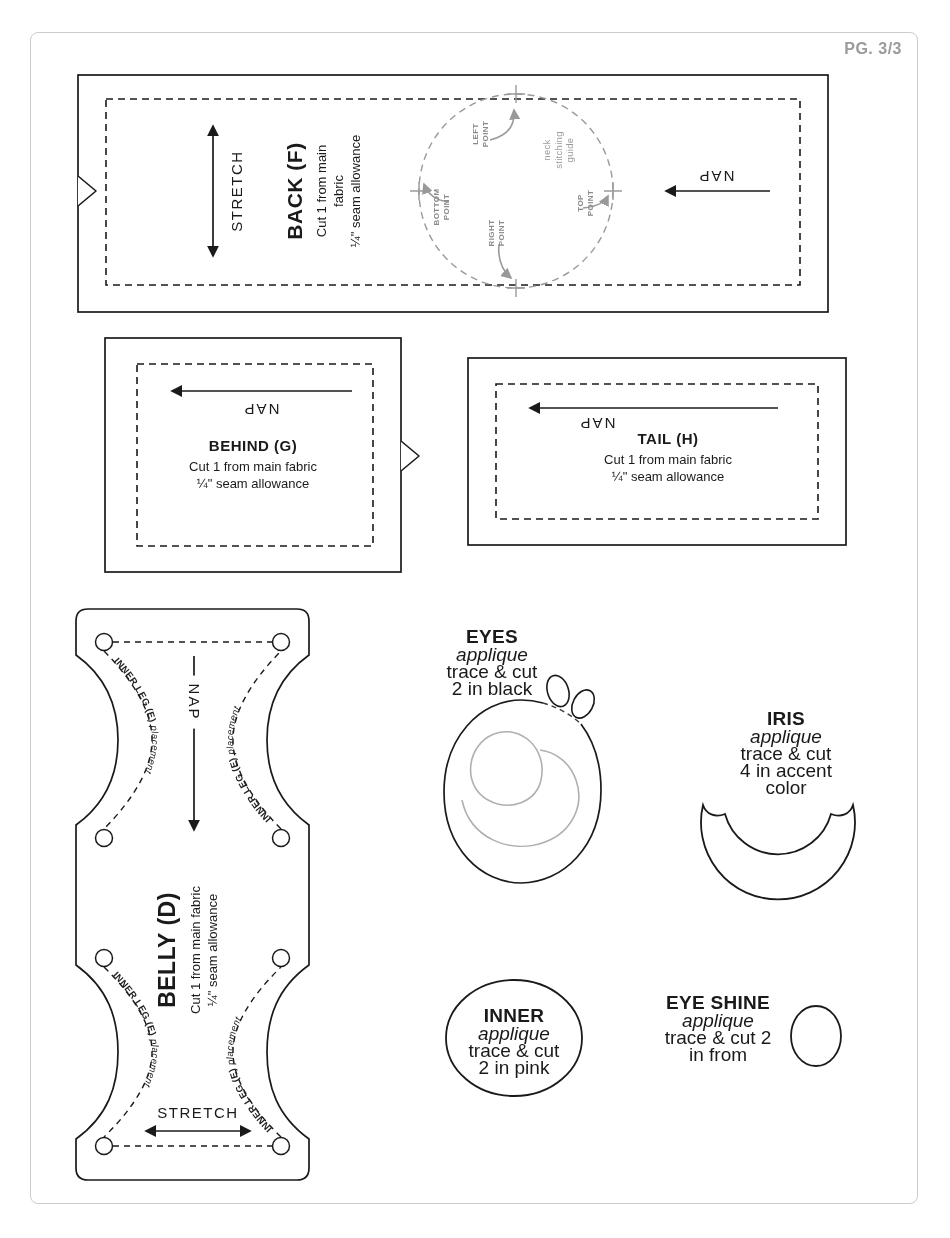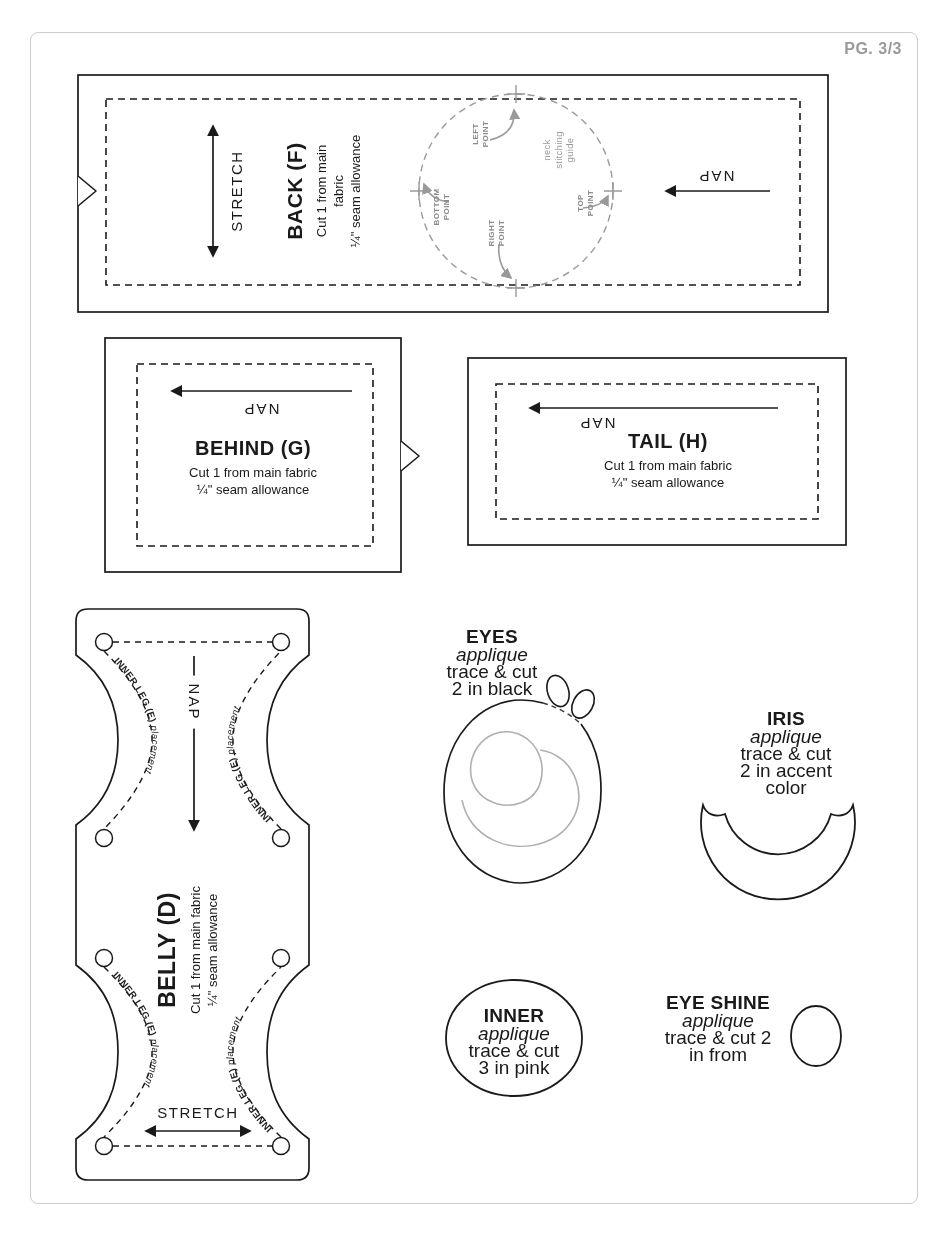--- a/index.html
+++ b/index.html
@@ -12,21 +12,21 @@
   .pagenum{position:absolute;top:40px;right:48px;color:#9a9a9a;font-weight:bold;
     font-size:16px;letter-spacing:.5px;}
   svg.layer{position:absolute;left:0;top:0;}
   .vblock{position:absolute;transform:translate(-50%,-50%) rotate(-90deg);text-align:center;}
   .rot180{position:absolute;transform:translate(-50%,-50%) rotate(180deg);text-align:center;}
   .rot90{position:absolute;transform:translate(-50%,-50%) rotate(90deg);text-align:center;}
   .hcenter{position:absolute;text-align:center;}
 
   .pt-title-xl{font-size:23px;font-weight:bold;letter-spacing:.5px;margin-bottom:6px;white-space:nowrap;}
   .pt-title-lg{font-size:21px;font-weight:bold;letter-spacing:.5px;margin-bottom:6px;white-space:nowrap;}
-  .pt-title{font-size:20px;font-weight:bold;letter-spacing:.5px;margin-bottom:4px;white-space:nowrap;}
+  .pt-title{font-size:15px;font-weight:bold;letter-spacing:.5px;margin-bottom:4px;white-space:nowrap;}
   .pt-line{font-size:13px;line-height:17px;white-space:nowrap;}
   .pre{white-space:pre-line;}
   .nap{font-size:15px;letter-spacing:2px;font-weight:500;}
   .napbg{background:#ffffff;padding:1px 8px;}
   .stretch{font-size:15px;letter-spacing:1.5px;}
   .gray-label{font-size:8px;font-weight:bold;color:#8a8a8a;letter-spacing:.4px;line-height:10px;}
   .guide-label{font-size:9.5px;color:#9a9a9a;line-height:11.5px;letter-spacing:.3px;}
   .app-title{font-size:19px;font-weight:bold;letter-spacing:.3px;line-height:19px;}
   .app-line{font-size:19px;line-height:17px;}
   .it{font-style:italic;}
@@ -207,29 +207,29 @@
   <div class="app-title">EYES</div>
   <div class="app-line it">applique</div>
   <div class="app-line">trace &amp; cut</div>
   <div class="app-line">2 in black</div>
 </div>
 
 <div class="hcenter" style="left:711px;top:709px;width:150px;">
   <div class="app-title">IRIS</div>
   <div class="app-line it">applique</div>
   <div class="app-line">trace &amp; cut</div>
-  <div class="app-line">2 in accent</div>
+  <div class="app-line">4 in accent</div>
   <div class="app-line">color</div>
 </div>
 
 <div class="hcenter" style="left:439px;top:1006px;width:150px;">
   <div class="app-title">INNER</div>
   <div class="app-line it">applique</div>
   <div class="app-line">trace &amp; cut</div>
-  <div class="app-line">3 in pink</div>
+  <div class="app-line">2 in pink</div>
 </div>
 
 <div class="hcenter" style="left:643px;top:993px;width:150px;">
   <div class="app-title">EYE SHINE</div>
   <div class="app-line it">applique</div>
   <div class="app-line">trace &amp; cut 2</div>
   <div class="app-line">in from</div>
 </div>
 
 </body></html>

